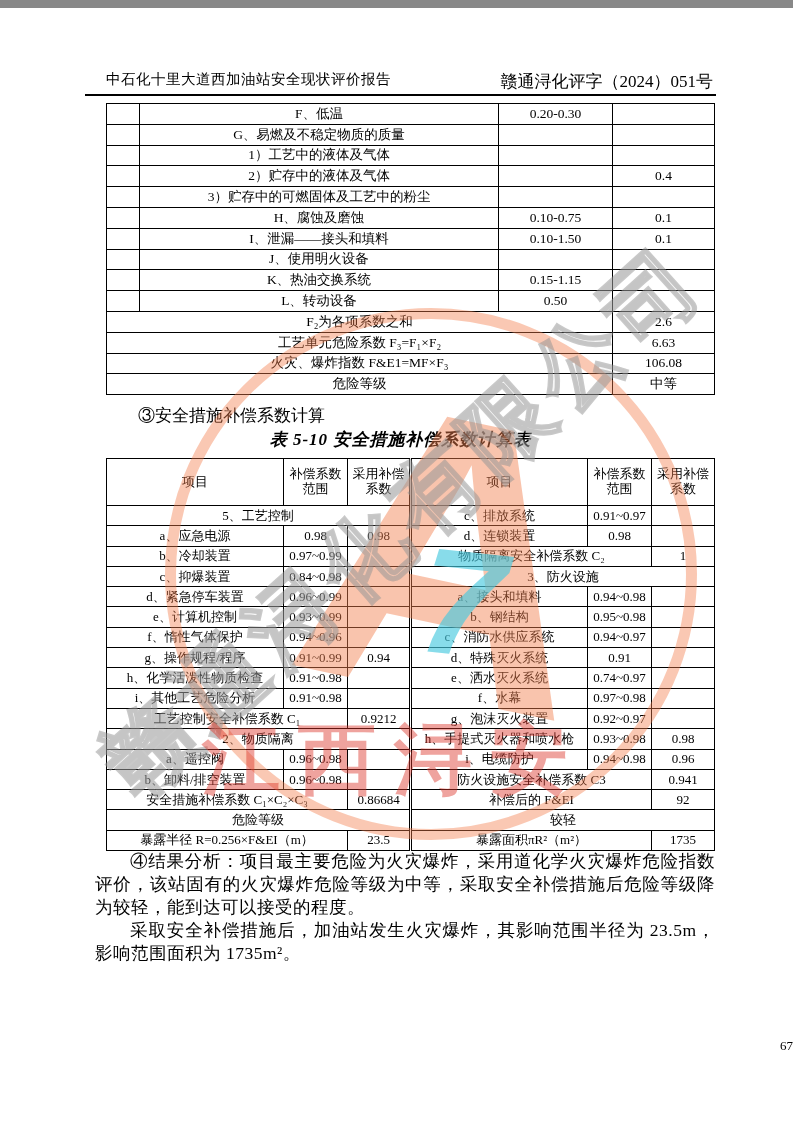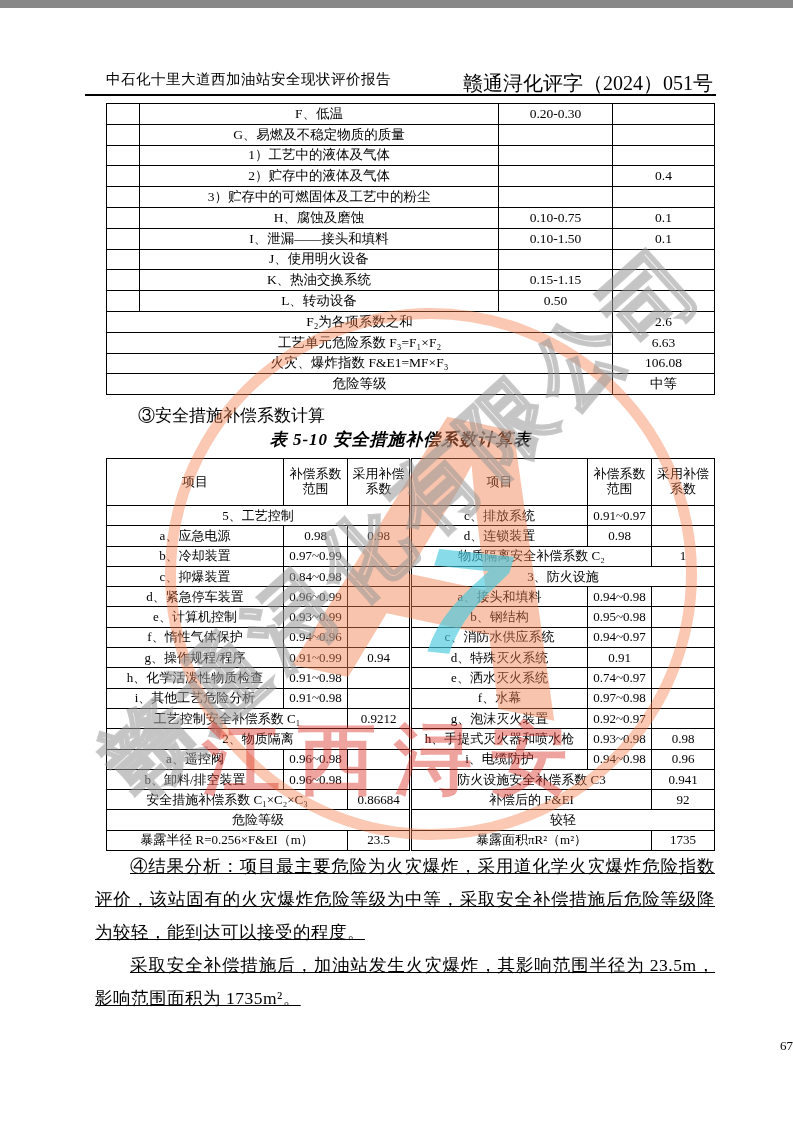--- a/index.html
+++ b/index.html
@@ -3,21 +3,21 @@
 <meta charset="utf-8">
 <style>
   html,body { margin:0; padding:0; background:#888; }
   .page {
     position:relative; width:793px; height:1122px; margin:8px auto;
     background:#ffffff; overflow:hidden;
     font-family:"Liberation Serif","DejaVu Serif",serif; color:#000;
   }
   
   .hdr-left  { position:absolute; left:106px; top:62px; font-size:14.5px; letter-spacing:0.5px; }
-  .hdr-right { position:absolute; right:80px; top:62px; font-size:20px; }
+  .hdr-right { position:absolute; right:80px; top:62px; font-size:17px; }
   .hdr-rule  { position:absolute; left:85px; top:86px; width:631px; height:2px; background:#000; }
 
   
   table { border-collapse:collapse; table-layout:fixed; position:absolute; left:106px; background:transparent; }
   td { border:1px solid #000; font-size:13.5px; padding:0 3px; overflow:hidden;
        white-space:nowrap; vertical-align:middle; }
   td.c { text-align:center; }
   td.l { text-align:center; }
   .t1 { top:95px; width:608px; }
   .t1 td { height:19.8px; }
@@ -25,21 +25,21 @@
   .t2 td { height:19.3px; font-size:13px; }
   .t2 td.hd { height:32px; white-space:normal; text-align:center; line-height:1.15; padding:7px 2px; }
   .t2 td.hs { border-left:3px double #000; }
 
   .section-heading { position:absolute; left:138px; top:396px; font-size:17px; }
   .table-title { position:absolute; left:85px; top:420px; width:631px; text-align:center;
                  font-size:17px; font-weight:bold; letter-spacing:1px;font-style:italic; }
 
   
   .body-text { position:absolute; left:95px; top:842px; width:620px;
-               font-size:17.5px; line-height:33px; text-align:justify; letter-spacing:0.5px;text-decoration:underline; }
+               font-size:17.5px; line-height:23px; text-align:justify; letter-spacing:0.5px; }
   .body-text p { margin:0; text-indent:2em; }
 
   .page-number { position:absolute; left:0; top:1030px; width:793px; text-align:right; font-size:13px; }
 
   
   .watermark { position:absolute; left:0; top:0; width:793px; height:1122px;
                pointer-events:none; z-index:9; }
   .stamp-ring { position:absolute; left:165px; top:300px; width:510px; height:510px;
                 border:11px solid rgba(242,124,73,0.42); border-radius:50%; }
   .stamp-a { position:absolute; left:282px; top:340px; width:340px; height:420px;

